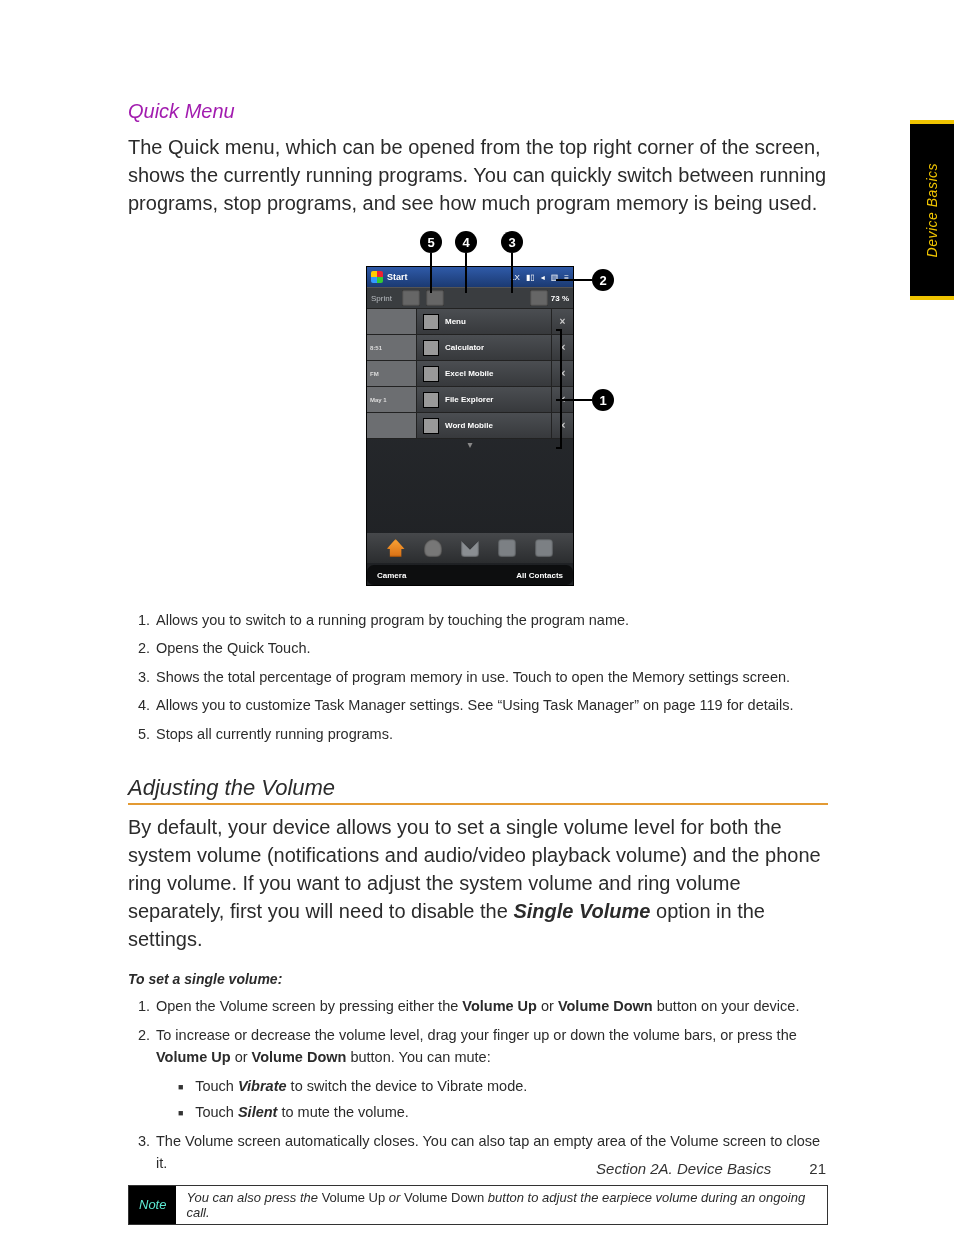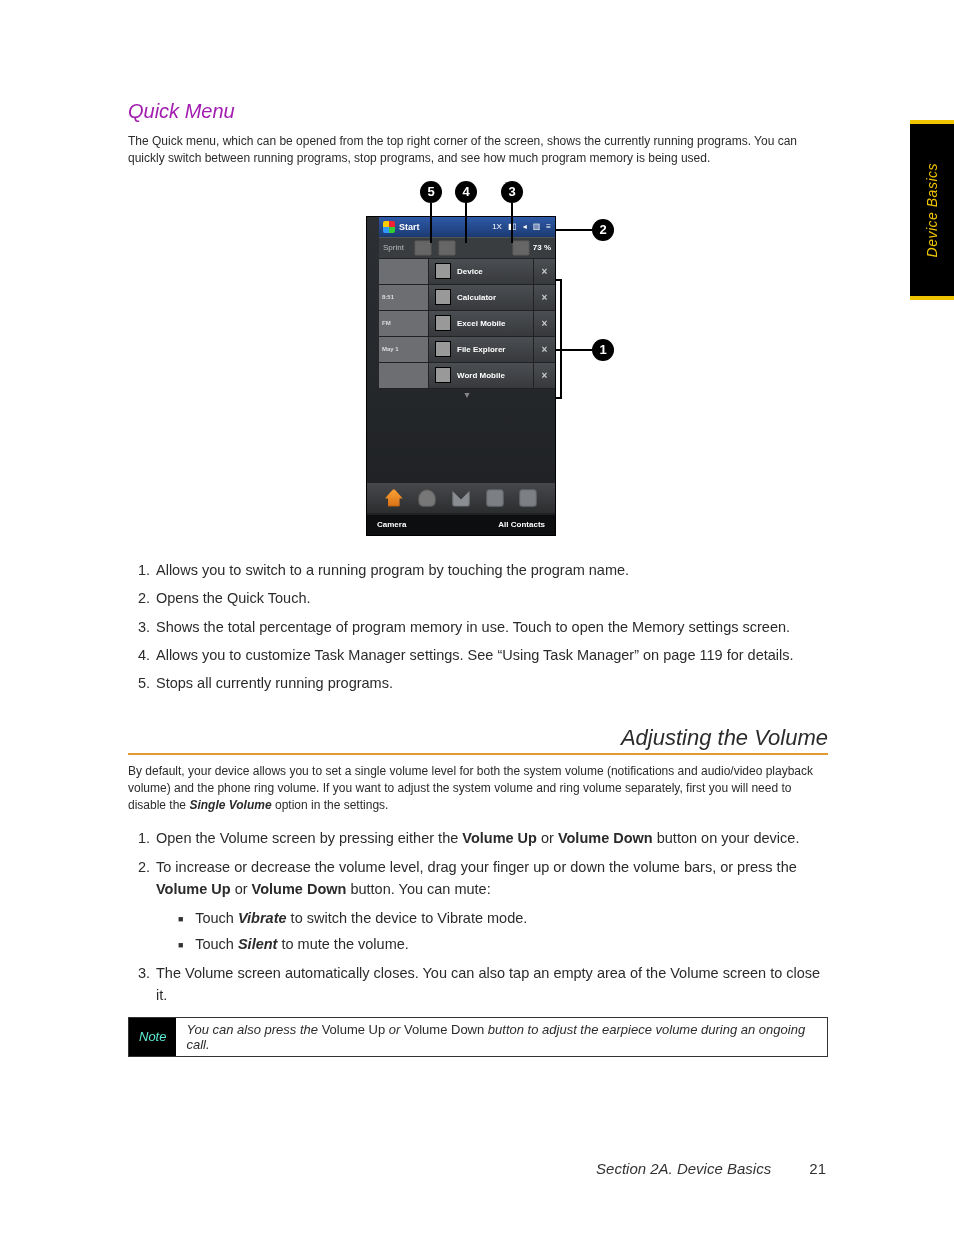--- a/index.html
+++ b/index.html
@@ -48,24 +48,23 @@
     color: #a21caf;
   }
   h3.section-hd {
     font-style: italic;
     font-weight: 400;
     font-size: 22px;
     margin: 30px 0 4px 0;
     color: #2b2b2b;
     border-bottom: 2px solid #e39a33;
     padding-bottom: 2px;
-    text-align: right;
   }
   p.body {
-    font-size: 12px;
+    font-size: 20px;
     line-height: 1.4;
     margin: 8px 0 14px 0;
   }
   p.sub-instr {
     font-style: italic;
     font-weight: 600;
     font-size: 14px;
     margin: 18px 0 8px 0;
   }
   ol.numlist {
@@ -124,25 +123,24 @@
   }
   .lead {
     position: absolute;
     background: #000;
     z-index: 15;
   }
   .phone {
     position: absolute;
     left: 58px;
     top: 35px;
-    width: 190px;
+    width: 208px;
     height: 320px;
     background: linear-gradient(#2c2f33, #1e2023);
     border: 1px solid #000;
-    padding-left: 12px;
   }
   .topbar {
     height: 20px;
     background: linear-gradient(#2f5aa8, #1b3a72);
     display: flex;
     align-items: center;
     color: #fff;
     font-size: 9px;
     font-weight: 700;
     padding-left: 4px;
@@ -256,20 +254,21 @@
     bottom: 0; left: 0; right: 0;
     height: 20px;
     background: #0d0e0f;
     color: #fff;
     font-size: 8px;
     font-weight: 700;
     display: flex;
     justify-content: space-between;
     align-items: center;
     padding: 0 10px;
+    border-radius: 7px;
   }
   
   .note-box {
     border: 1px solid #333;
     display: flex;
     align-items: center;
     margin-top: 10px;
     font-size: 13px;
   }
   .note-box .tag {
@@ -347,21 +346,21 @@
         <span class="tool-ic" style="margin-left:10px;"></span>
         <span class="tool-ic"></span>
         <span class="spacer"></span>
         <span class="tool-ic"></span>
         <span style="color:#fff;font-weight:700;text-align:right;">73 %</span>
       </div>
       <div class="qm-list">
         <div class="qm-row">
           <span class="slice"></span>
           <span class="app-ic ic-blue"></span>
-          <span class="label">Device</span>
+          <span class="label">Menu</span>
           <span class="close">×</span>
         </div>
         <div class="qm-row">
           <span class="slice">8:51</span>
           <span class="app-ic ic-calc"></span>
           <span class="label">Calculator</span>
           <span class="close">×</span>
         </div>
         <div class="qm-row">
           <span class="slice">FM</span>
@@ -405,20 +404,21 @@
     <li>Shows the total percentage of program memory in use. Touch to open the Memory settings screen.</li>
     <li>Allows you to customize Task Manager settings. See “Using Task Manager” on page 119 for details.</li>
     <li>Stops all currently running programs.</li>
   </ol>
 
   <h3 class="section-hd">Adjusting the Volume</h3>
   <p class="body">
     <span>By default, your device allows you to set a single volume level for both the system volume (notifications and audio/video playback volume) and the phone ring volume. If you want to adjust the system volume and ring volume separately, first you will need to disable the </span><span class="ibold">Single Volume</span><span> option in the settings.</span>
   </p>
 
+  <p class="sub-instr">To set a single volume:</p>
 
   <ol class="numlist">
     <li>
       <span>Open the Volume screen by pressing either the </span><span class="bold">Volume Up</span><span> or </span><span class="bold">Volume Down</span><span> button on your device.</span>
     </li>
     <li>
       <span>To increase or decrease the volume level, drag your finger up or down the volume bars, or press the </span><span class="bold">Volume Up</span><span> or </span><span class="bold">Volume Down</span><span> button. You can mute:</span>
       <ul class="bullets">
         <li>
           <span>Touch </span><span class="ibold">Vibrate</span><span> to switch the device to Vibrate mode.</span>

